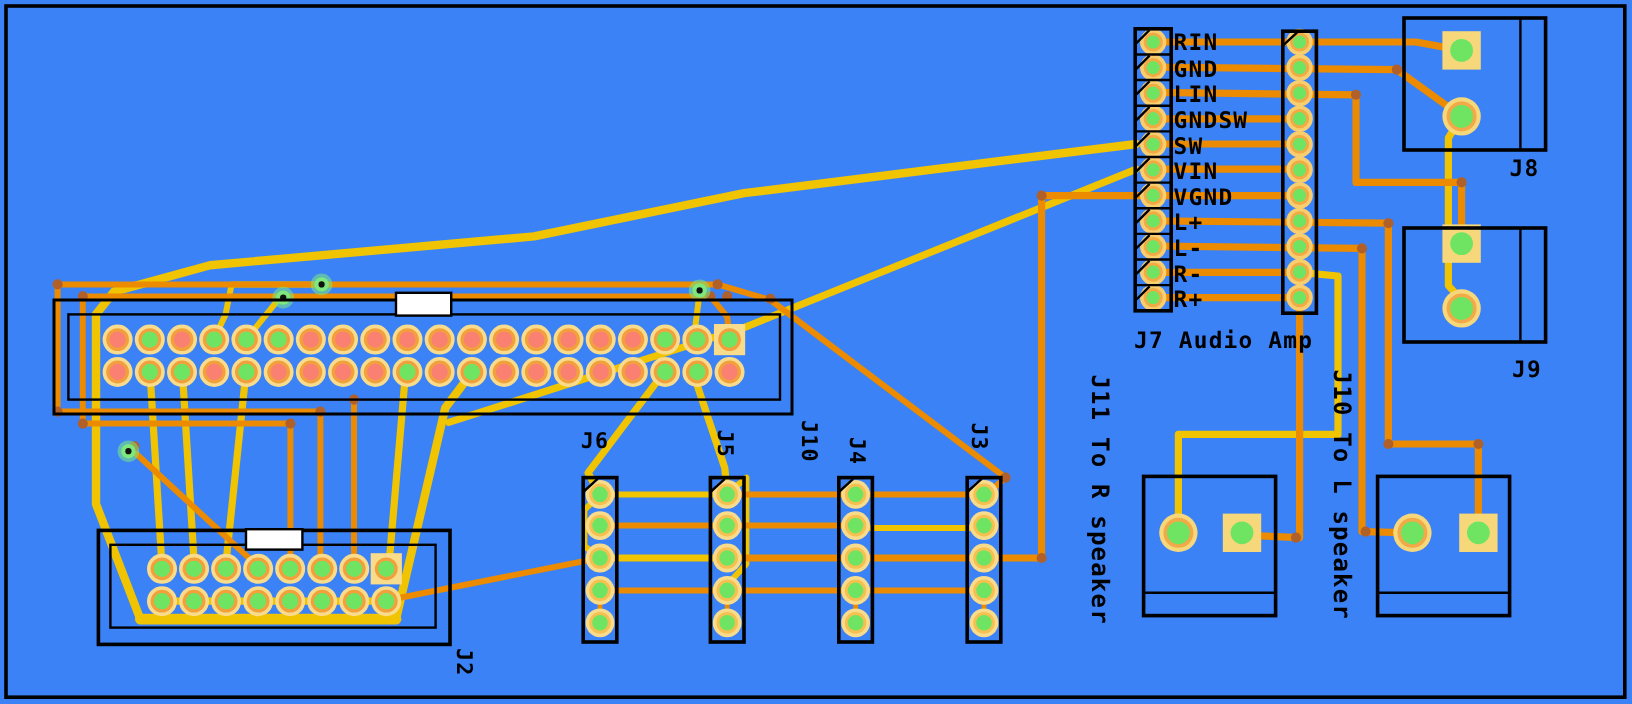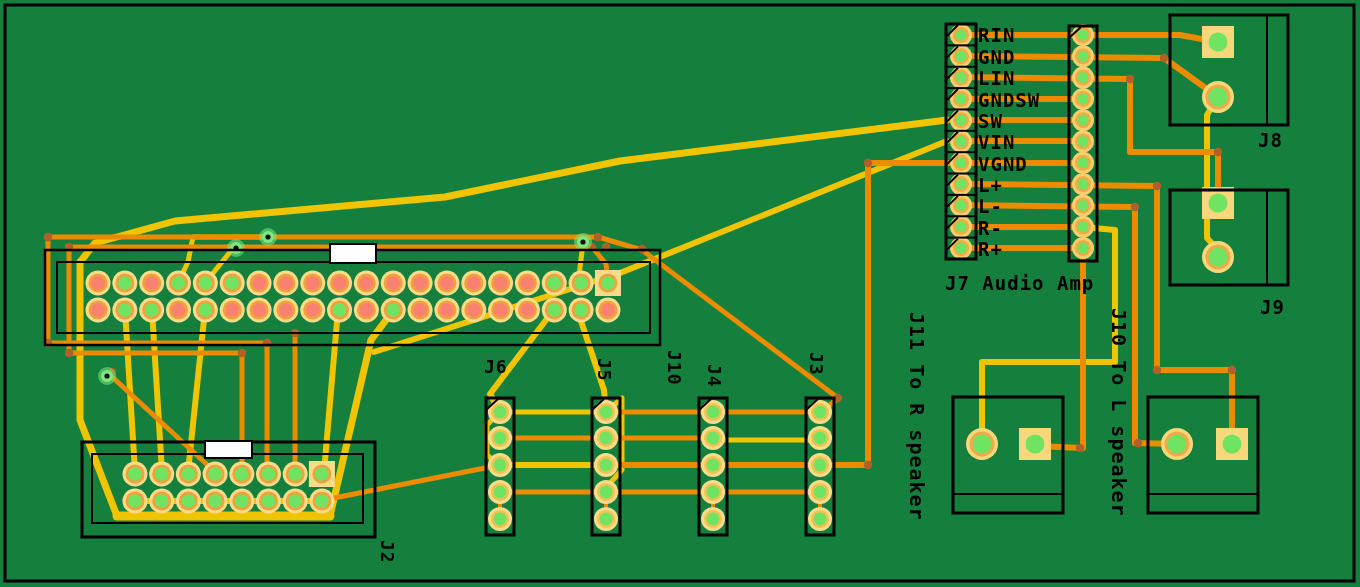--- a/index.html
+++ b/index.html
@@ -1,16 +1,16 @@
 <!DOCTYPE html>
 <html><head>
 <meta charset="utf-8">
 <style>
   html,body{margin:0;padding:0;background:#ffffff;}
-  #stage{position:relative;width:1360px;height:587px;background:#15803d;overflow:hidden;
+  #stage{position:relative;width:1360px;height:587px;background:#3b82f6;overflow:hidden;
          font-family:"DejaVu Sans Mono","Liberation Mono",monospace;text-decoration:underline;}
   svg{display:block}
   text{font-family:"DejaVu Sans Mono","Liberation Mono",monospace;font-weight:bold;fill:#000;}
 </style>
 </head>
 <body>
 
 <div id="stage">
   <svg id="pcb" width="1360" height="587" viewBox="0 0 1360 587">
       <g>

